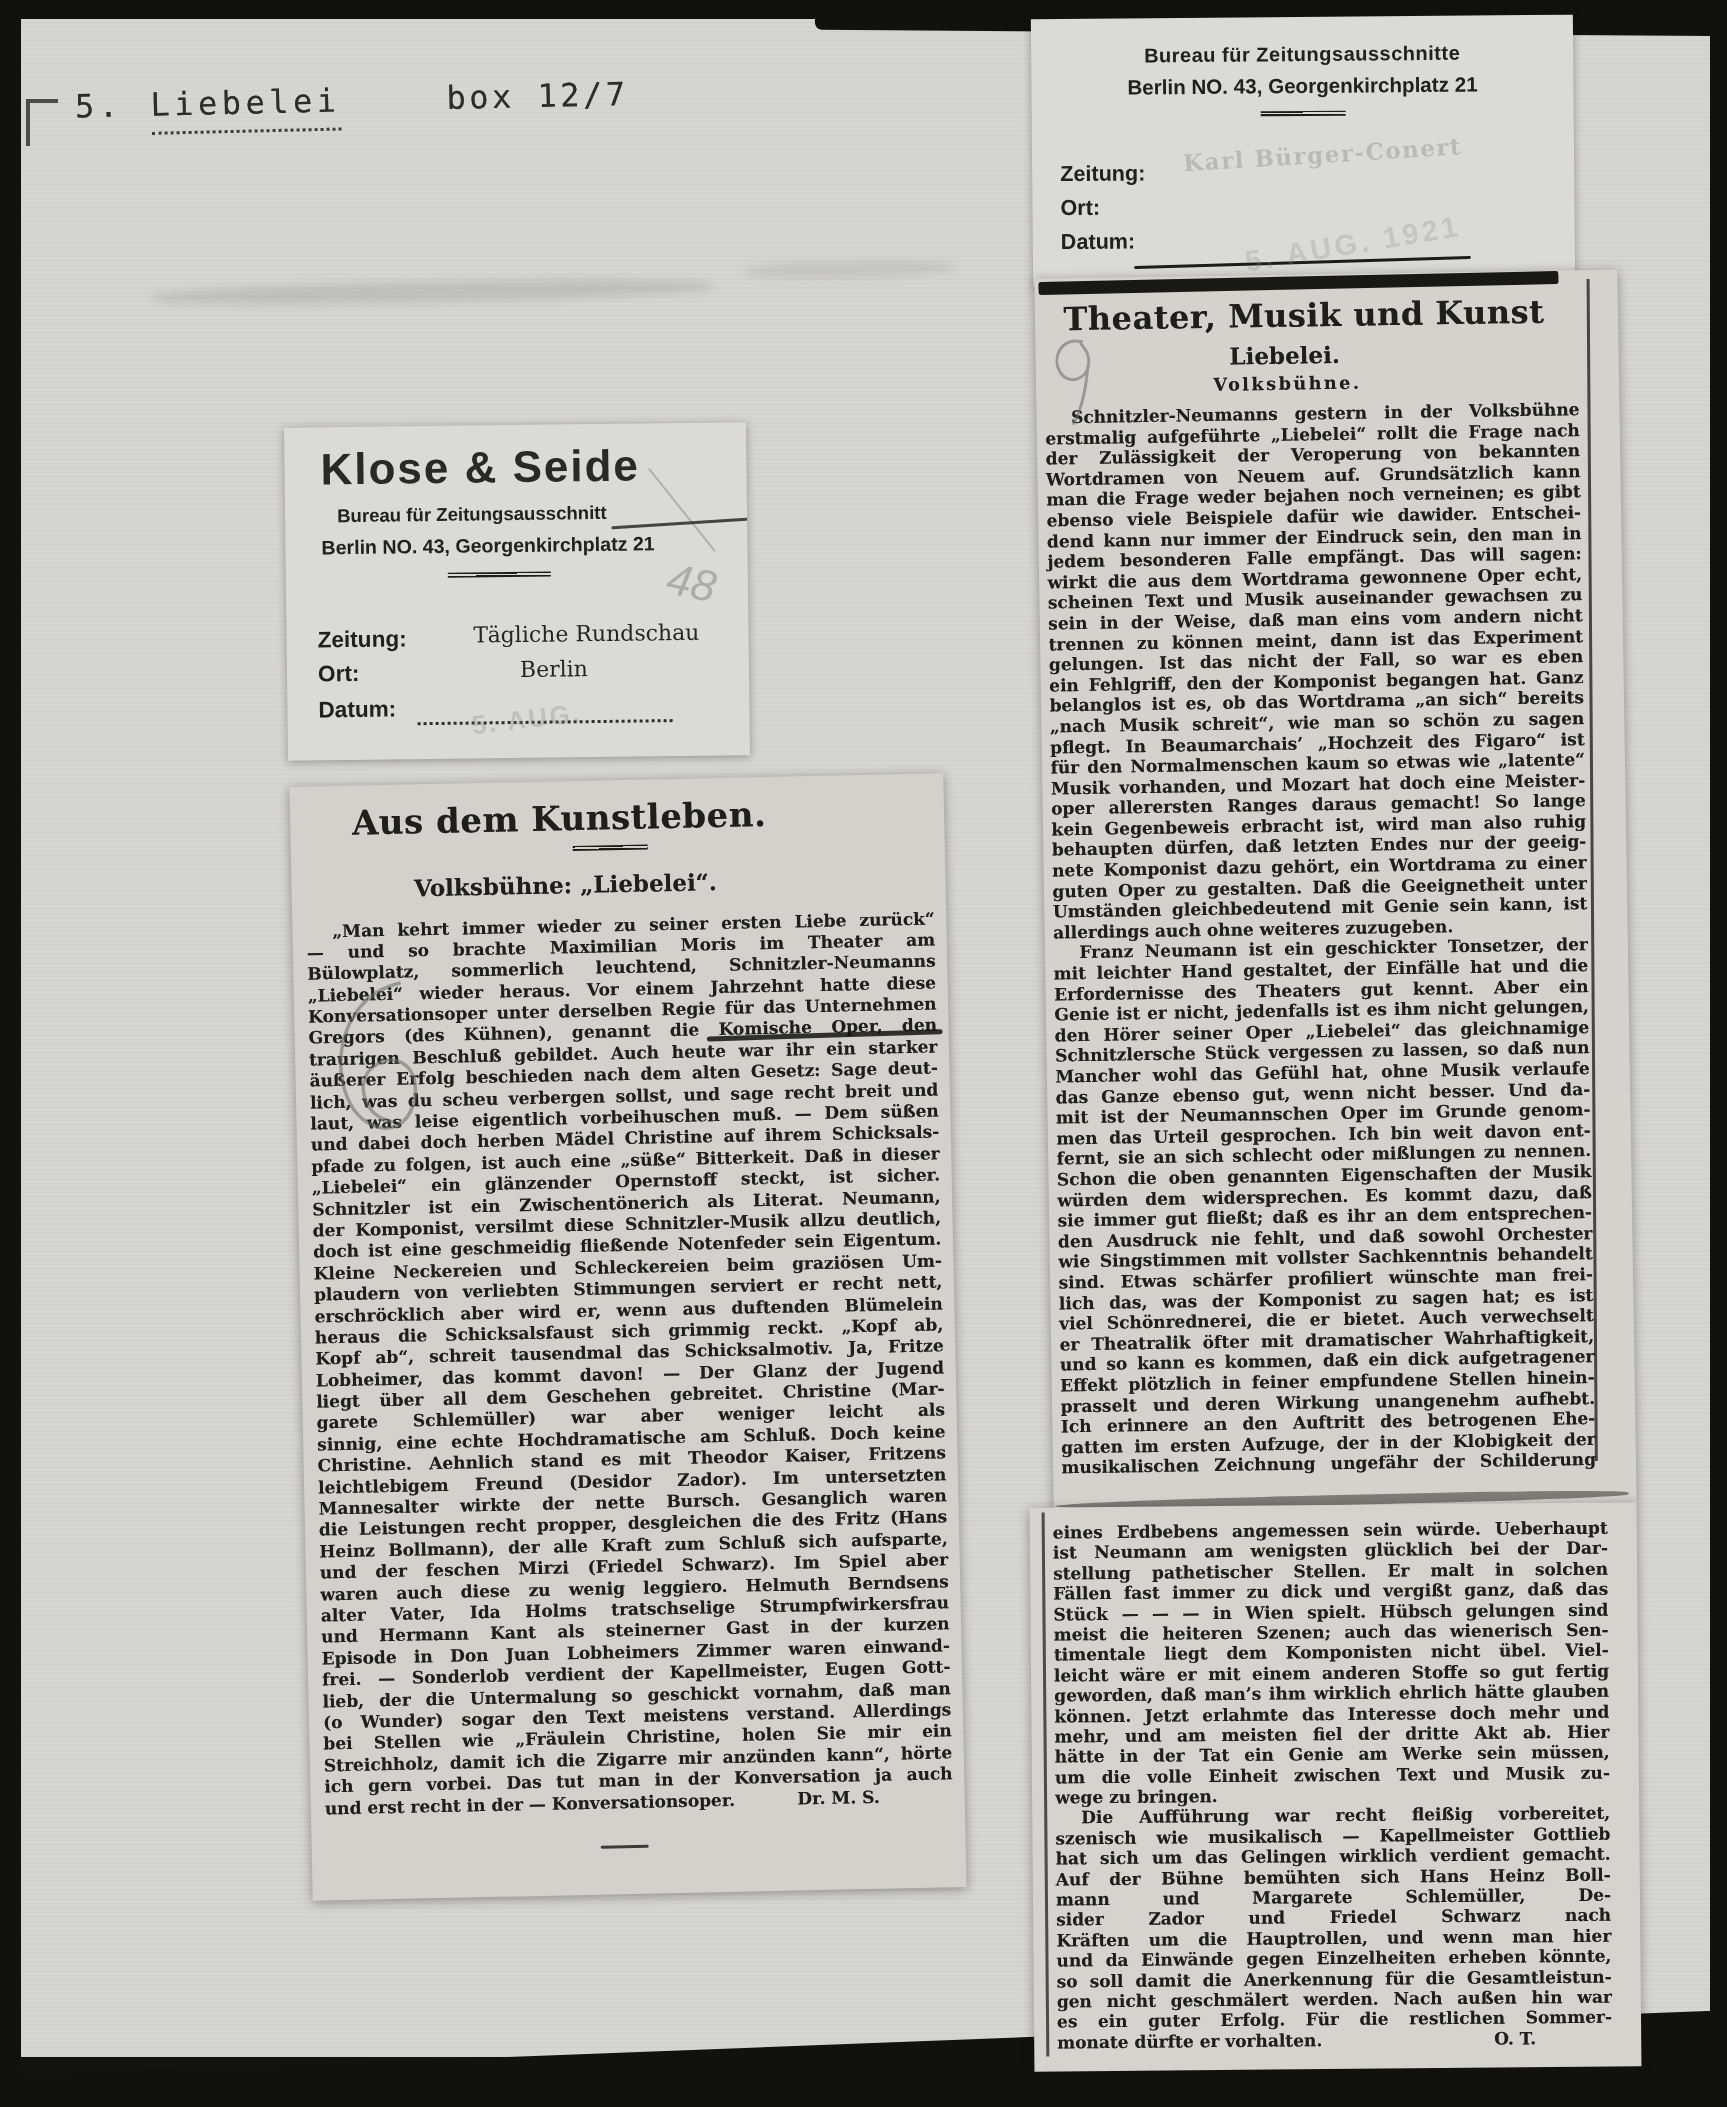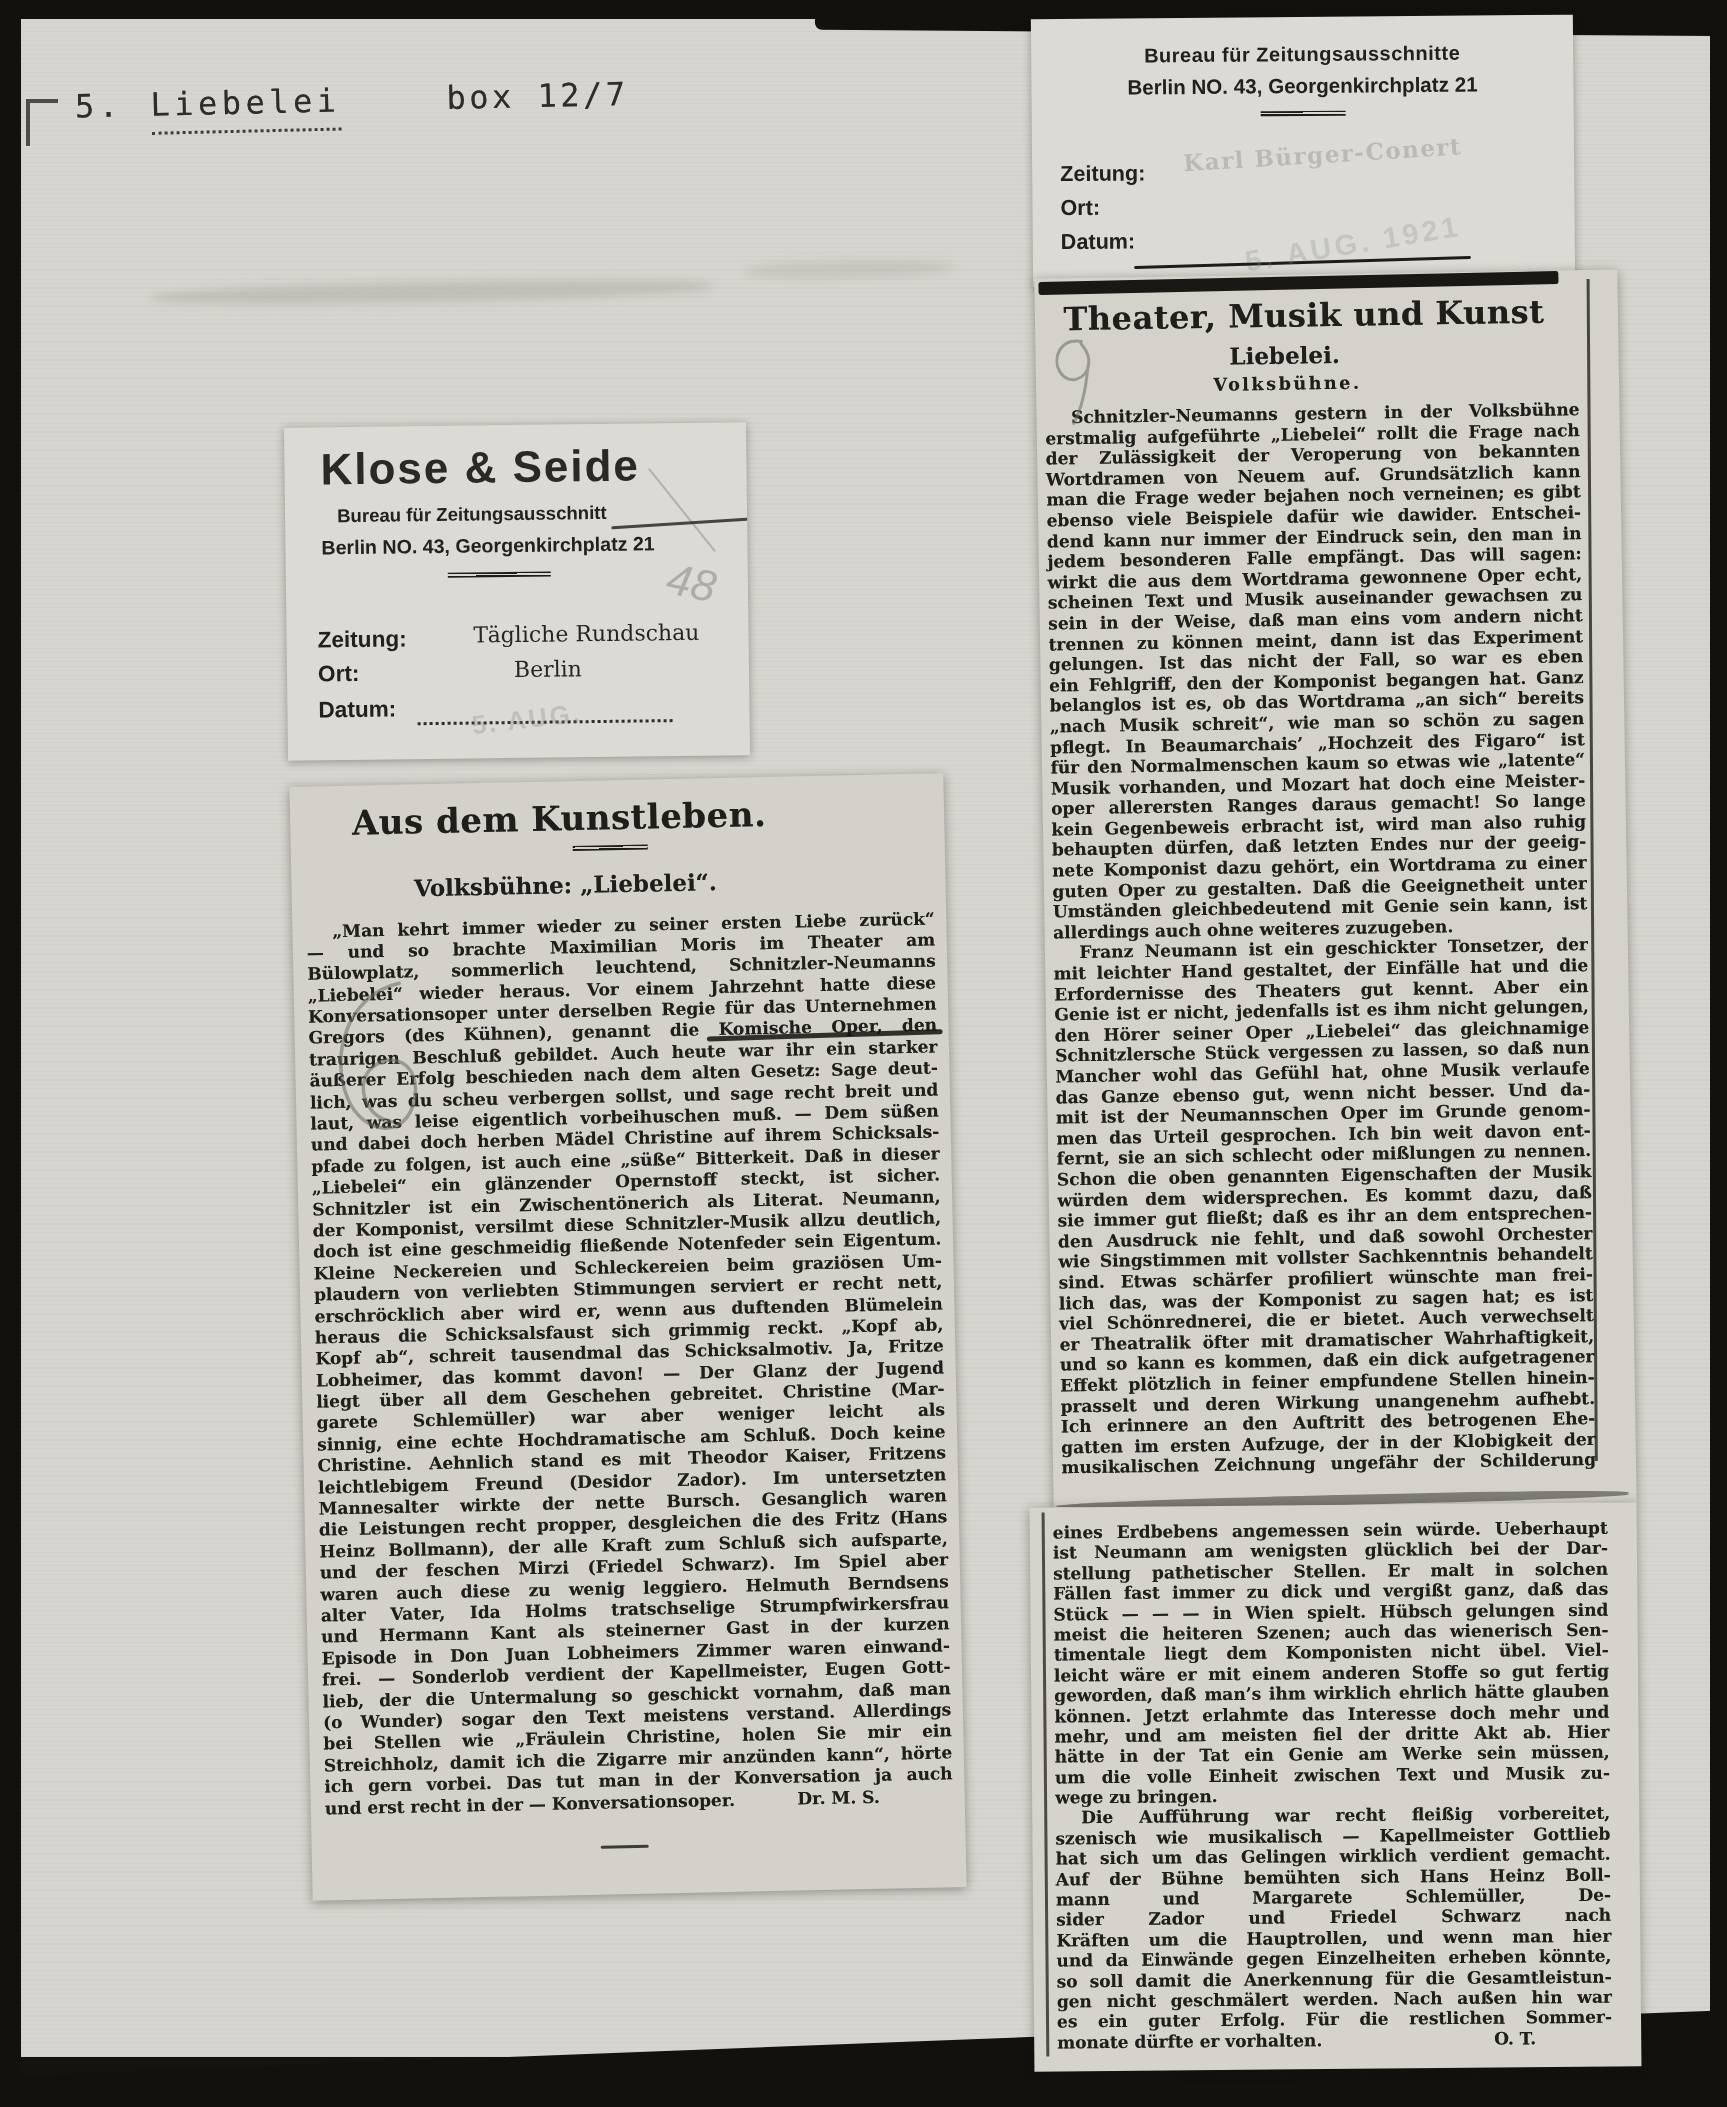--- a/index.html
+++ b/index.html
@@ -125,21 +125,21 @@
   </div>
 
   <div class="slip slip-left">
     <div class="ls-co">Klose &amp; Seide</div>
     <div class="ls-l1">Bureau für Zeitungsausschnitt</div>
     <div class="ls-l2">Berlin NO. 43, Georgenkirchplatz 21</div>
     <div class="drule ls-rule"></div>
     <div class="ls-row" style="top:200px;">Zeitung:</div>
     <div class="ls-val" style="left:187px;top:197px;">Tägliche Rundschau</div>
     <div class="ls-row" style="top:234px;">Ort:</div>
-    <div class="ls-val" style="left:227px;top:232px;">Berlin</div>
+    <div class="ls-val" style="left:233px;top:232px;">Berlin</div>
     <div class="ls-row" style="top:270px;">Datum:</div>
     <div class="ls-dotted"></div>
     <div class="ls-date">5. AUG.</div>
     <div class="ls-pencil">48</div>
     <div class="ls-fold"></div>
     <div class="ls-strike"></div>
   </div>
 
   <div class="art art-left fr">
     <div class="al-head">Aus dem Kunstleben.</div>

